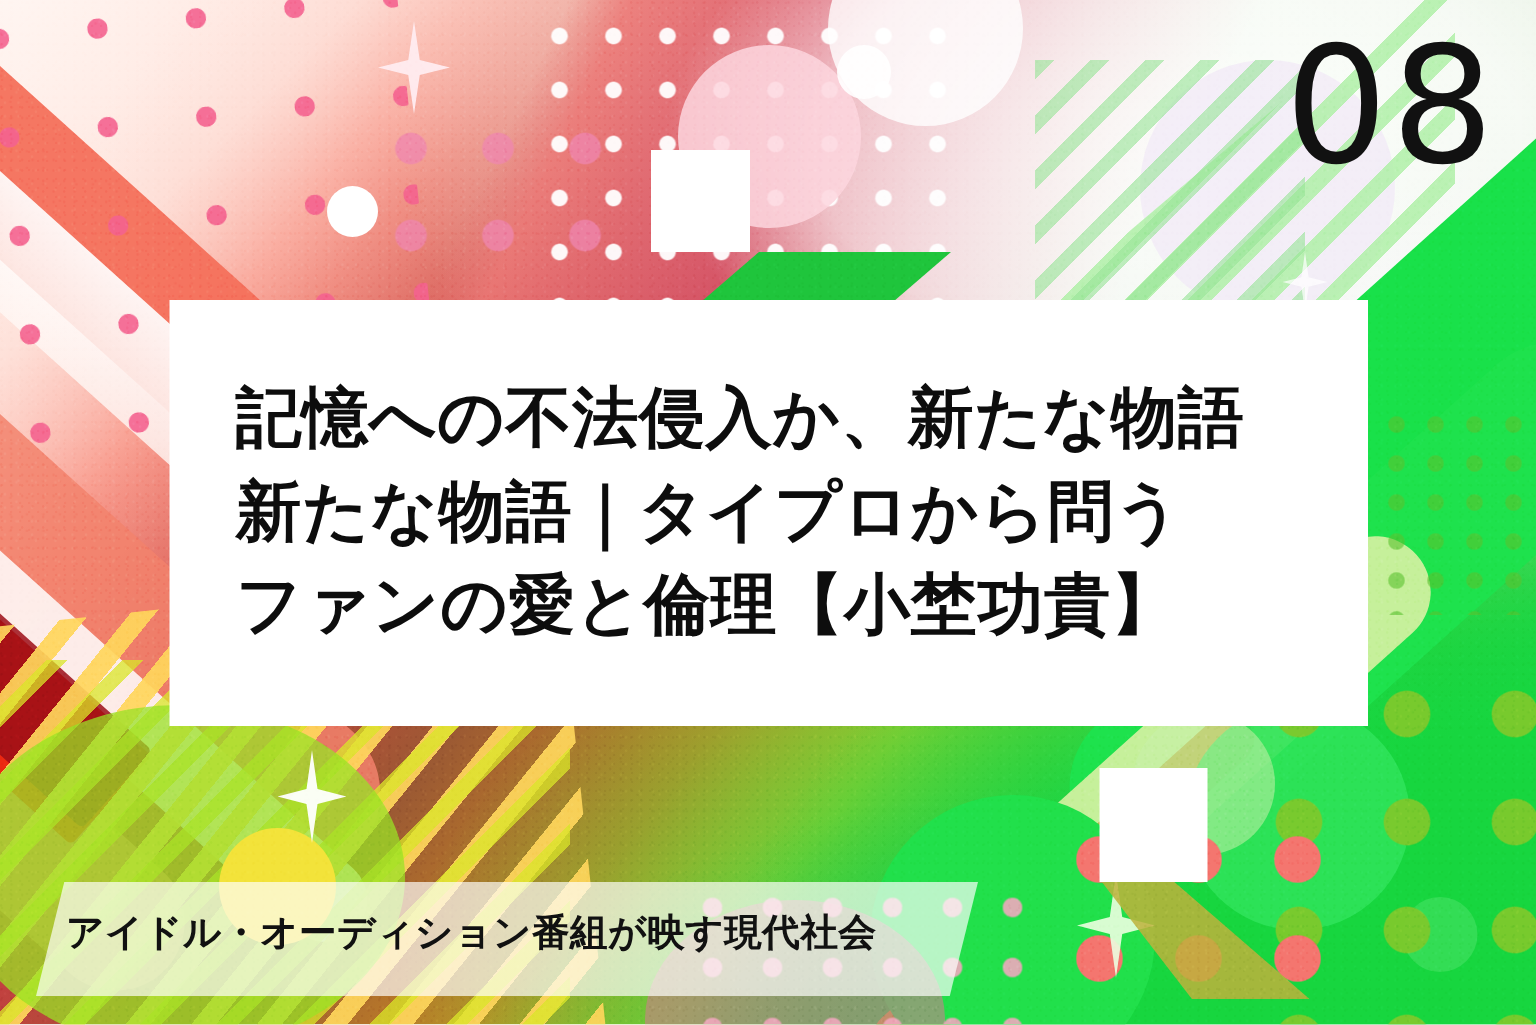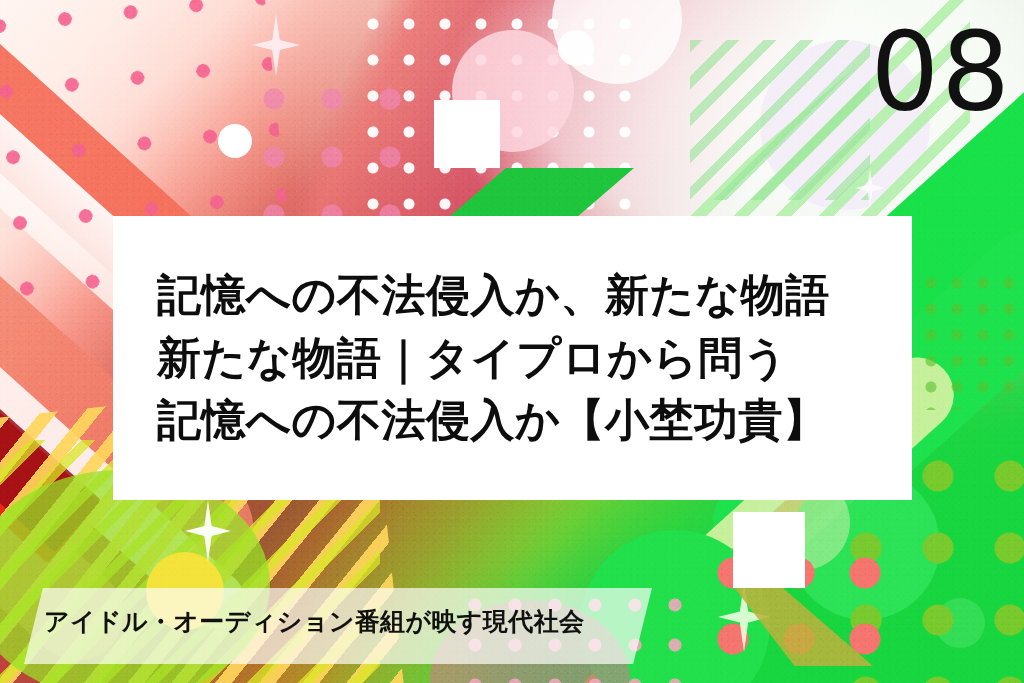--- a/index.html
+++ b/index.html
@@ -178,33 +178,33 @@
       radial-gradient(circle at 37% 61%, rgba(255,255,255,.5) .6px, rgba(0,0,0,0) 1px),
       radial-gradient(circle at 63% 17%, rgba(0,0,0,.4) .6px, rgba(0,0,0,0) 1px),
       radial-gradient(circle at 84% 73%, rgba(255,255,255,.45) .6px, rgba(0,0,0,0) 1px),
       radial-gradient(circle at 24% 88%, rgba(0,0,0,.4) .6px, rgba(0,0,0,0) 1px);
     background-size:7px 7px,9px 9px,11px 11px,13px 13px,6px 6px;
     mix-blend-mode:overlay;
   }
 
   
   .number-badge{
-    position:absolute;right:12px;top:18px;
+    position:absolute;right:26px;top:18px;
     font-family:"DejaVu Sans",sans-serif;
     font-size:108px;line-height:1;font-weight:400;
     color:#111111;letter-spacing:2px;
     -webkit-text-stroke:0px;
   }
 
   
   .title-card{
     position:absolute;left:113px;top:200px;width:799px;height:284px;
     background:#ffffff;
     display:flex;flex-direction:column;justify-content:center;
-    padding:0 44px;box-sizing:border-box;margin-top:16px;
+    padding:0 44px;box-sizing:border-box;
   }
   .title-line{
     font-family:"DejaVu Sans","Liberation Sans",sans-serif;
     font-weight:700;
     font-size:44px;
     line-height:1.42;
     color:#0d0d0d;
     letter-spacing:.5px;
     white-space:nowrap;
   }
@@ -286,19 +286,19 @@
   <div class="shadow-bottom"></div>
   <div class="sq sq-bottom"></div>
 
   <div class="grain"></div>
 
   <div class="number-badge">08</div>
 
   <div class="title-card">
     <div class="title-line">記憶への不法侵入か、新たな物語</div>
     <div class="title-line">新たな物語｜タイプロから問う</div>
-    <div class="title-line">記憶への不法侵入か【小埜功貴】</div>
+    <div class="title-line">ファンの愛と倫理【小埜功貴】</div>
   </div>
 
   <div class="caption-band"></div>
   <div class="caption-text">アイドル・オーディション番組が映す現代社会</div>
 
 </div>
 
 </body></html>

